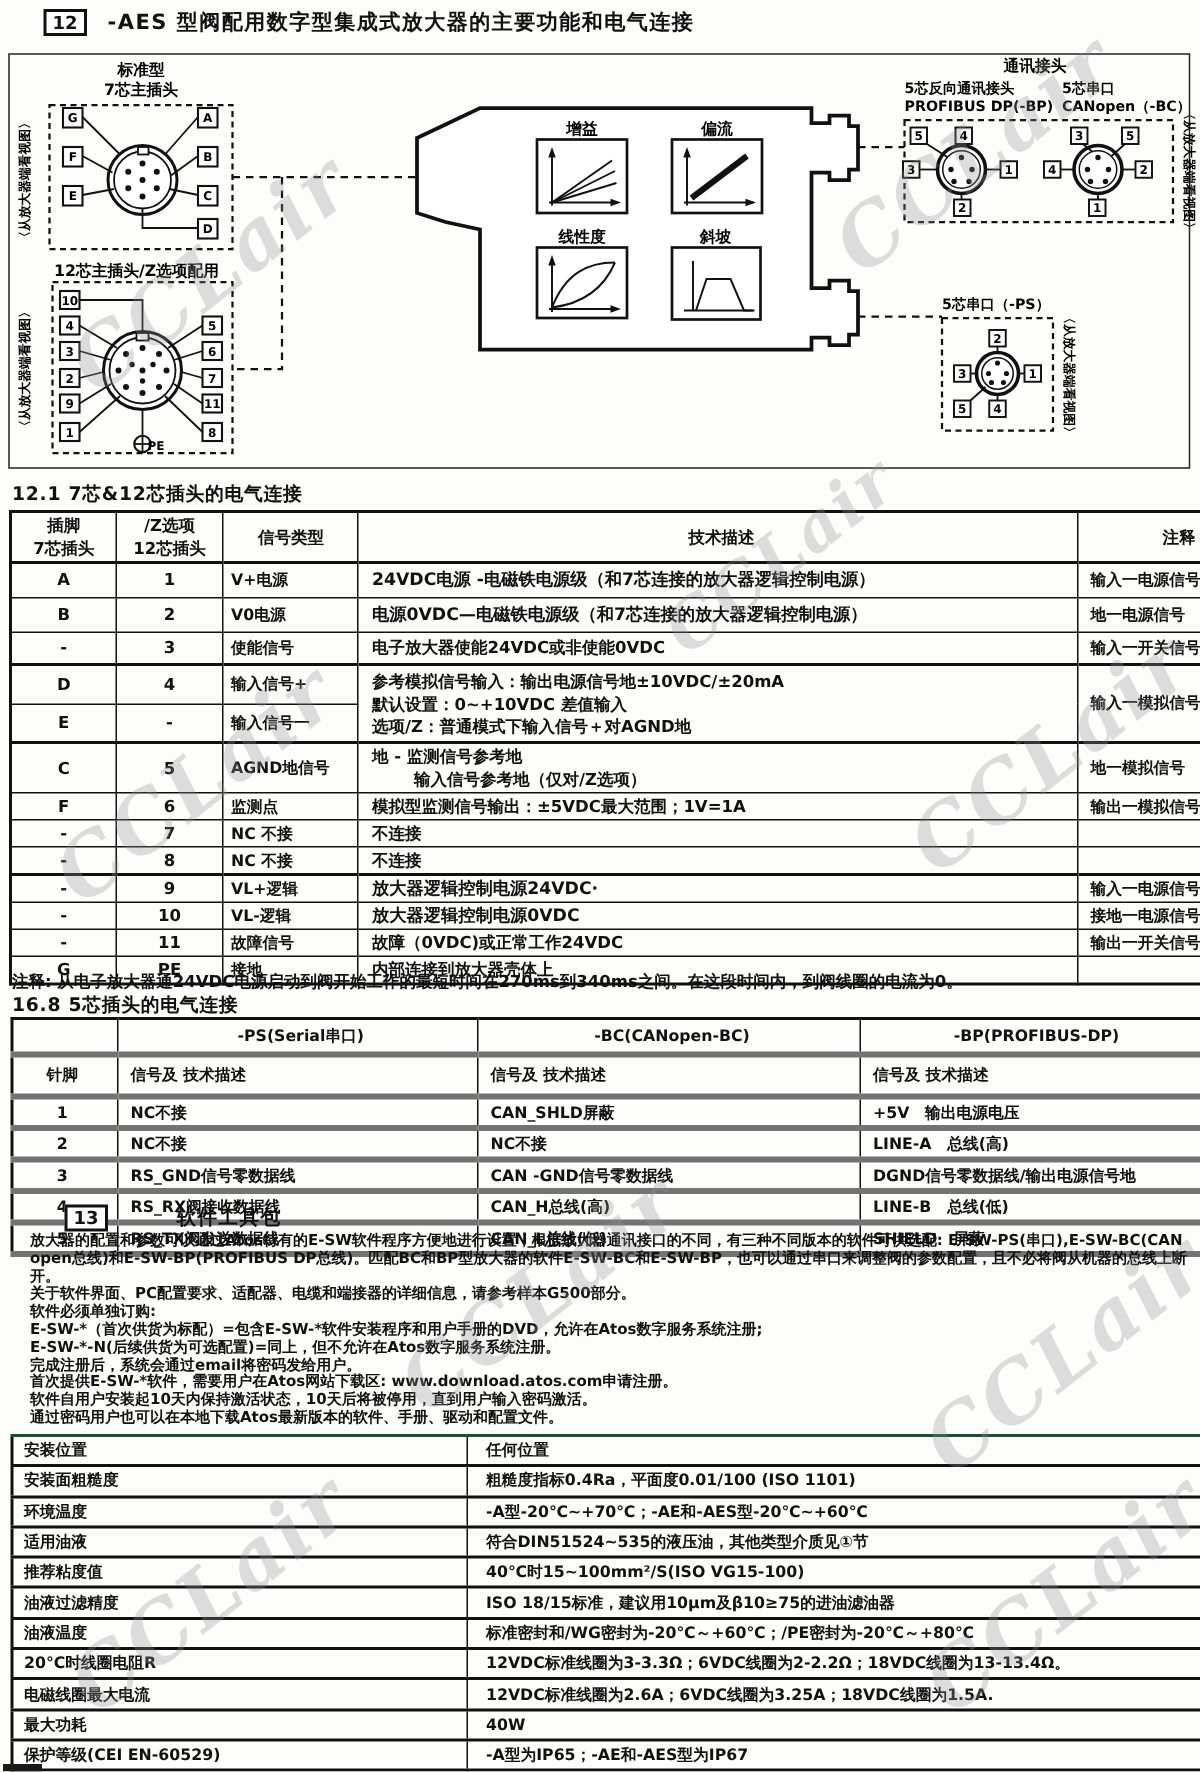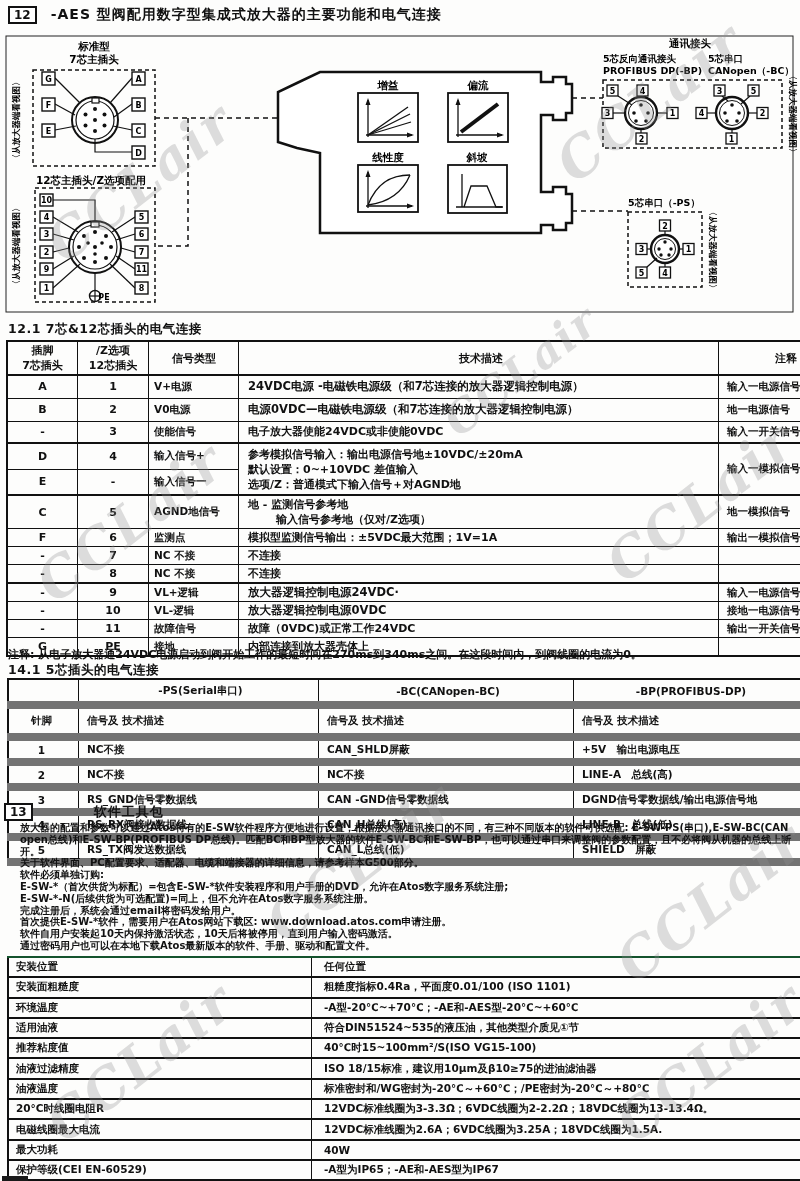--- a/index.html
+++ b/index.html
@@ -6,21 +6,21 @@
   .page{position:relative;width:800px;height:1181px;background:#fdfdfc;overflow:hidden;
         font-family:"DejaVu Sans","Liberation Sans",sans-serif;color:#111;}
   
   .wm{position:absolute;font-family:"DejaVu Serif","Liberation Serif",serif;font-style:italic;
       font-weight:bold;font-size:54px;letter-spacing:2px;color:rgba(145,145,145,0.30);
       transform:rotate(-38deg);white-space:nowrap;z-index:6;pointer-events:none;}
   .wm.sm{font-size:44px;}
   
   .sec-head{position:absolute;display:flex;align-items:center;gap:14px;z-index:2;}
   .sec-num{display:inline-block;border:2px solid #111;font-weight:bold;font-size:12px;
-           line-height:14px;padding:0 4px;background:#fff;}
+           line-height:14px;padding:0 4px;background:#fff;margin-left:21px;}
   .sec-title{font-weight:bold;font-size:14px;letter-spacing:1px;}
   .sub-head{position:absolute;font-weight:bold;font-size:12.5px;z-index:2;letter-spacing:0.5px;}
   
   svg text{font-family:"DejaVu Sans","Liberation Sans",sans-serif;}
   .flbl{font-size:10.5px;font-weight:bold;}
   .flbl-s{font-size:9.5px;font-weight:bold;}
   .vlbl{font-size:8.5px;font-weight:bold;}
   .pintxt{font-size:8px;font-weight:bold;text-anchor:middle;}
   
   table{border-collapse:collapse;table-layout:fixed;position:absolute;background:transparent;z-index:2;}
@@ -31,21 +31,21 @@
   .t1 .c2{width:62px;text-align:center;margin-top:47px;}
   .t1 .c3{width:80px;font-size:10.5px;padding-left:5px;}
   .t1 .c4{width:466px;padding-left:9px;}
   .t1 .c5{width:118px;font-size:10.5px;padding-left:8px;}
   .t1 .hdr td{text-align:center;font-size:11px;border-bottom:2px solid #111;}
   .t1 .big{font-size:11.5px;}
   .thick-top td{border-top:2px solid #111;}
   .ind{padding-left:28px;}
   .note-line{position:absolute;left:8px;top:647px;width:786px;font-size:11px;font-weight:bold;z-index:2;}
   .t2{left:7px;top:678px;width:752px;font-size:10.5px;}
-  .t2 td{border-top:2px solid #111;border-bottom:8px solid #737373;padding-left:8px;}
+  .t2 td{border-top:2px solid #111;border-bottom:4px solid #737373;padding-left:8px;}
   .t2 .p{width:65px;text-align:center;padding-left:0;}
   .t2 .cps{width:227px;}
   .t2 .cbc{width:242px;}
   .t2 .cbp{width:218px;}
   .t2 .h1 td{text-align:center;height:19px;}
   .t2 .h2 td{height:22px;text-align:left;}
   .t2 .h2 td.p{text-align:center;}
   .t2 .dr td{height:15px;}
   
   .paras{position:absolute;left:20px;top:822px;width:786px;font-size:10px;line-height:11.8px;
@@ -452,21 +452,21 @@
           <td class="c2">PE</td>
       <td class="c3">接地</td>
           <td class="c4">内部连接到放大器壳体上</td>
       <td class="c5"></td>
     </tr>
   </tbody>
     </table>
 
   <div class="note-line">注释: 从电子放大器通24VDC电源启动到阀开始工作的最短时间在270ms到340ms之间。在这段时间内，到阀线圈的电流为0。</div>
 
-  <div class="sub-head" style="top:662px;left:8px;">14.1   5芯插头的电气连接</div>
+  <div class="sub-head" style="top:662px;left:8px;">16.8   5芯插头的电气连接</div>
 
   <table class="t2" style="border:2px solid #111;">
     <tbody>
         <tr class="h1">
       <td class="p"></td>
       <td class="cps">-PS(Serial串口)</td>
       <td class="cbc">-BC(CANopen-BC)</td>
       <td class="cbp">-BP(PROFIBUS-DP)</td>
     </tr>
     <tr class="h2">
@@ -501,21 +501,21 @@
     </tr>
     <tr class="dr">
       <td class="p">5</td>
       <td class="cps">RS_TX阀发送数据线</td>
       <td class="cbc">CAN_L总线(低)</td>
       <td class="cbp">SHIELD　屏蔽</td>
     </tr>
   </tbody>
     </table>
 
-  <div class="sec-head" style="top:803px;left:4px;gap:23px;">
+  <div class="sec-head" style="top:803px;left:22px;gap:8px;">
     <span class="sec-num">13</span>
     <span class="sec-title" style="font-size:13px;padding-left:38px;">软件工具包</span>
   </div>
   <div class="paras">
     <div>放大器的配置和参数可以通过Atos特有的E-SW软件程序方便地进行设置，根据放大器通讯接口的不同，有三种不同版本的软件可供选配: E-SW-PS(串口),E-SW-BC(CAN open总线)和E-SW-BP(PROFIBUS DP总线)。匹配BC和BP型放大器的软件E-SW-BC和E-SW-BP，也可以通过串口来调整阀的参数配置，且不必将阀从机器的总线上断开。</div>
     <div>关于软件界面、PC配置要求、适配器、电缆和端接器的详细信息，请参考样本G500部分。</div>
     <div>软件必须单独订购:</div>
     <div>E-SW-*（首次供货为标配）=包含E-SW-*软件安装程序和用户手册的DVD，允许在Atos数字服务系统注册;</div>
     <div>E-SW-*-N(后续供货为可选配置)=同上，但不允许在Atos数字服务系统注册。</div>
     <div>完成注册后，系统会通过email将密码发给用户。</div>

